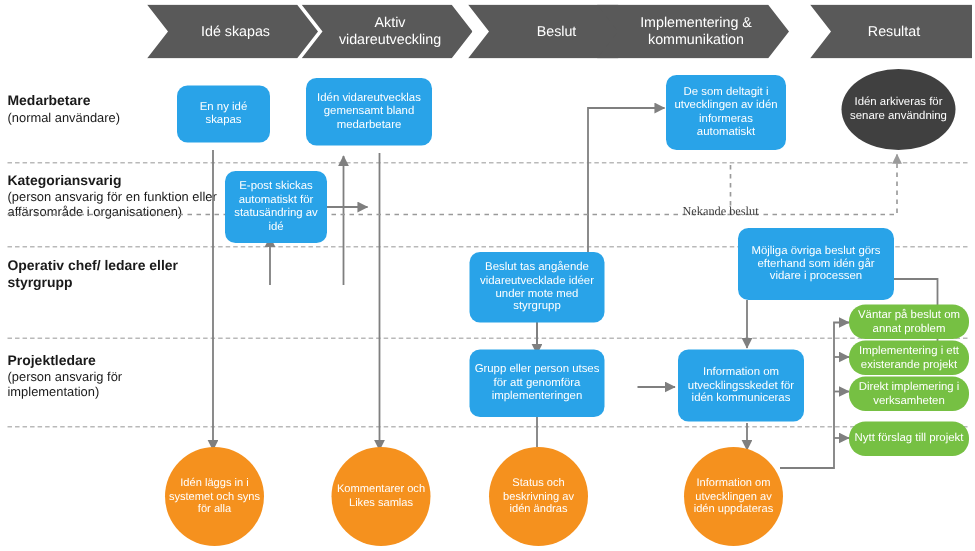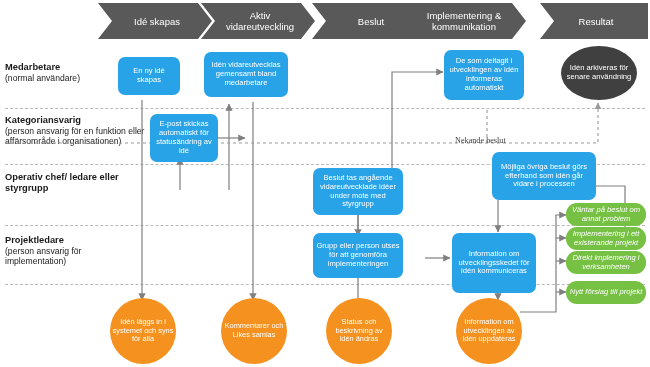--- a/index.html
+++ b/index.html
@@ -18,21 +18,21 @@
   .lane-label b{display:block;font-weight:bold;font-size:9.3px;line-height:11px;}
   .lane-label i{font-style:normal;display:block;}
 
   .divider{position:absolute;left:5px;width:640px;height:0;
            border-top:1px dashed #b9b9b9;}
 
   
   .node{position:absolute;box-sizing:border-box;display:flex;align-items:center;
         justify-content:center;text-align:center;color:#ffffff;}
   .blue{background:#29a3e8;border-radius:7px;font-size:7.6px;line-height:8.8px;padding:2px 3px;}
-  .green{background:#76c043;border-radius:11px;font-size:7.6px;line-height:8.8px;padding:1px 3px;font-style:italic;}
+  .green{background:#76c043;border-radius:11px;font-size:7.6px;line-height:8.8px;padding:1px 3px;}
   .orange{background:#f5911e;border-radius:50%;font-size:7.4px;line-height:8.6px;padding:2px;}
   .grey{background:#404040;border-radius:50%;font-size:7.6px;line-height:8.8px;padding:2px;}
 
   .note{position:absolute;font-size:8.2px;color:#3b3b3b;}
 
   svg.wires{position:absolute;left:0;top:0;width:650px;height:367px;pointer-events:none;}
 </style>
 </head>
 <body>
 
@@ -145,21 +145,21 @@
   <div class="node blue" style="left:313px;top:168px;width:90px;height:47px;">
     <span>Beslut tas angående vidareutvecklade idéer under mote med styrgrupp</span>
   </div>
   <div class="node blue" style="left:464px;top:152px;width:104px;height:48px;margin-left:28px;">
     <span>Möjliga övriga beslut görs efterhand som idén går vidare i processen</span>
   </div>
 
   <div class="node blue" style="left:313px;top:233px;width:90px;height:45px;">
     <span>Grupp eller person utses för att genomföra implementeringen</span>
   </div>
-  <div class="node blue" style="left:452px;top:233px;width:84px;height:60px;">
+  <div class="node blue" style="left:452px;top:233px;width:84px;height:48px;">
     <span>Information om utvecklingsskedet för idén kommuniceras</span>
   </div>
 
   <div class="node green" style="left:566px;top:203px;width:80px;height:23px;">
     <span>Väntar på beslut om annat problem</span>
   </div>
   <div class="node green" style="left:566px;top:227px;width:80px;height:23px;">
     <span>Implementering i ett existerande projekt</span>
   </div>
   <div class="node green" style="left:566px;top:251px;width:80px;height:23px;">

